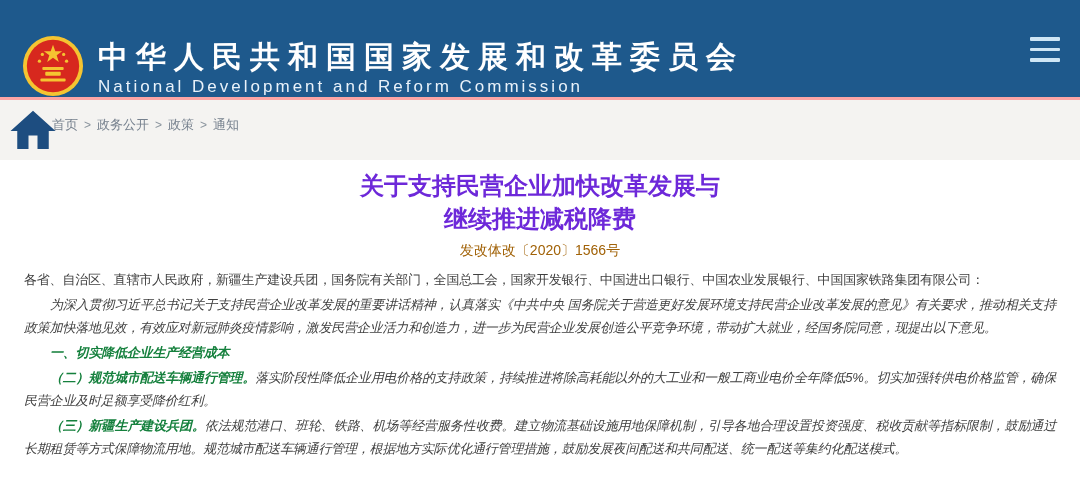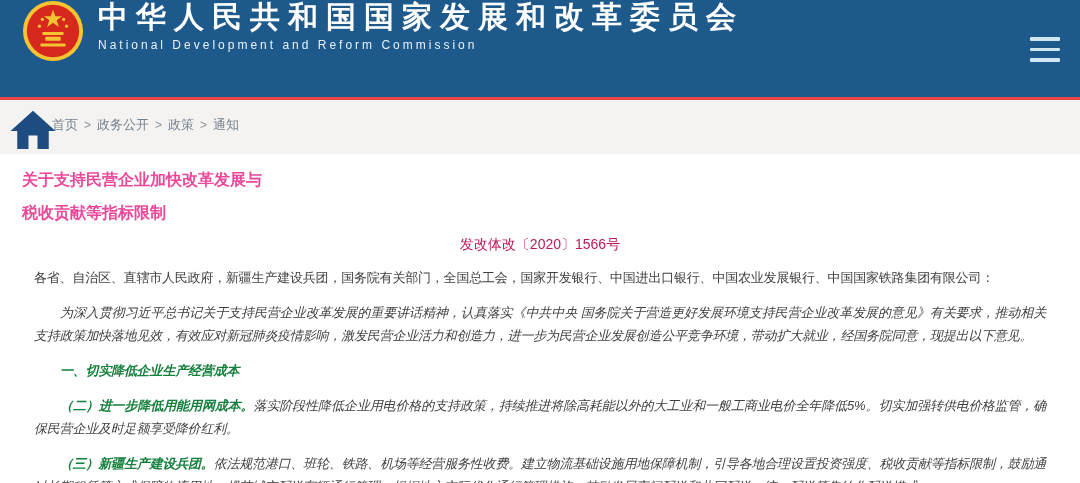--- a/index.html
+++ b/index.html
@@ -2,43 +2,43 @@
 <html><head>
 <meta charset="utf-8">
 <style>
   html,body{margin:0;padding:0;}
   body{
     width:1080px;height:483px;overflow:hidden;background:#ffffff;
     font-family:"Liberation Sans","DejaVu Sans",sans-serif;
   }
   
   .site-header{
-    height:100px;background:#1e598c;display:flex;align-items:flex-start;
-    position:relative;border-bottom:3px solid #ef4444;box-sizing:border-box;
+    height:100px;background:#1e598c;display:flex;align-items:flex-end;
+    position:relative;border-bottom:3px solid #fca5a5;box-sizing:border-box;
   }
   .emblem{width:62px;height:62px;margin-left:22px;flex:0 0 auto;}
   .header-titles{margin-left:14px;color:#ffffff;white-space:nowrap;}
   .title-zh{font-size:30px;font-weight:bold;letter-spacing:8px;line-height:1.15;}
-  .title-en{font-size:12px;letter-spacing:3px;margin-top:3px;color:#e9f2fa;}
+  .title-en{font-size:17px;letter-spacing:3px;margin-top:3px;color:#e9f2fa;}
   .menu-btn{position:absolute;right:20px;top:37px;width:30px;cursor:pointer;}
   .menu-line{height:3.5px;background:#cfe6f5;margin-bottom:7px;border-radius:1px;}
   .menu-line:last-child{margin-bottom:0;}
   
-  .breadcrumb-bar{height:54px;background:#f4f3f1;position:relative;}
+  .breadcrumb-bar{height:60px;background:#f4f3f1;position:relative;}
   .home-icon{position:absolute;left:6px;top:4px;z-index:2;}
   .bc-items{position:absolute;left:52px;top:16px;font-size:13px;color:#76818e;z-index:1;white-space:nowrap;}
   .bc-link{color:#76818e;text-decoration:none;cursor:pointer;}
   .bc-sep{margin:0 6px;color:#8a949e;font-size:12px;}
   
   .content{padding:6px 22px 0;}
-  .doc-title{text-align:left;font-weight:bold;font-size:16px;line-height:27px;color:#ec4899;margin:6px 0 0;}
-  .doc-number{text-align:center;font-size:14px;color:#be185d;margin:10px 0 6px;}
+  .doc-title{text-align:center;font-weight:bold;font-size:24px;line-height:27px;color:#6d28d9;margin:6px 0 0;}
+  .doc-number{text-align:center;font-size:14px;color:#a16207;margin:10px 0 6px;}
   .doc-body{margin-top:8px;}
   .para{
-    margin:12px;font-size:13px;line-height:23px;color:#404040;
+    margin:2px;font-size:13px;line-height:23px;color:#404040;
     text-align:justify;letter-spacing:-0.2px;
   }
   .para.indent{text-indent:2em;font-style:italic;}
   .para.heading{font-weight:bold;color:#262626;}
   .para strong{color:#15803d;font-weight:bold;}
 </style>
 </head>
 <body>
 
 <div class="site-header">
@@ -67,22 +67,22 @@
 
 <div class="breadcrumb-bar">
   <svg class="home-icon" width="54" height="54" viewBox="0 0 24 24">
     <path d="M10 20v-6h4v6h5v-8h3L12 3 2 12h3v8z" fill="#1d4d80"></path>
   </svg>
   <div class="bc-items"><a class="bc-link">首页</a><span class="bc-sep">&gt;</span><a class="bc-link">政务公开</a><span class="bc-sep">&gt;</span><a class="bc-link">政策</a><span class="bc-sep">&gt;</span><a class="bc-link">通知</a></div>
 </div>
 
 <div class="content">
   <div class="doc-title">关于支持民营企业加快改革发展与</div>
-  <div class="doc-title">税收贡献等指标限制</div>
+  <div class="doc-title">继续推进减税降费</div>
   <div class="doc-number">发改体改〔2020〕1566号</div>
   <div class="doc-body">
       <p class="para"><span>各省、自治区、直辖市人民政府，新疆生产建设兵团，国务院有关部门，全国总工会，国家开发银行、中国进出口银行、中国农业发展银行、中国国家铁路集团有限公司：</span></p>
       <p class="para indent"><span>为深入贯彻习近平总书记关于支持民营企业改革发展的重要讲话精神，认真落实《中共中央 国务院关于营造更好发展环境支持民营企业改革发展的意见》有关要求，推动相关支持政策加快落地见效，有效应对新冠肺炎疫情影响，激发民营企业活力和创造力，进一步为民营企业发展创造公平竞争环境，带动扩大就业，经国务院同意，现提出以下意见。</span></p>
       <p class="para indent heading"><strong>一、切实降低企业生产经营成本</strong></p>
-      <p class="para indent"><strong>（二）进一步降低用能用网成本。</strong><span>落实阶段性降低企业用电价格的支持政策，持续推进将除高耗能以外的大工业和一般工商业电价全年降低5%。切实加强转供电价格监管，确保民营企业及时足额享受降价红利。</span></p>
+      <p class="para indent"><strong>（二）规范城市配送车辆通行管理。</strong><span>落实阶段性降低企业用电价格的支持政策，持续推进将除高耗能以外的大工业和一般工商业电价全年降低5%。切实加强转供电价格监管，确保民营企业及时足额享受降价红利。</span></p>
       <p class="para indent"><strong>（三）新疆生产建设兵团。</strong><span>依法规范港口、班轮、铁路、机场等经营服务性收费。建立物流基础设施用地保障机制，引导各地合理设置投资强度、税收贡献等指标限制，鼓励通过长期租赁等方式保障物流用地。规范城市配送车辆通行管理，根据地方实际优化通行管理措施，鼓励发展夜间配送和共同配送、统一配送等集约化配送模式。</span></p>
     </div>
 </div>
 
 </body></html>

